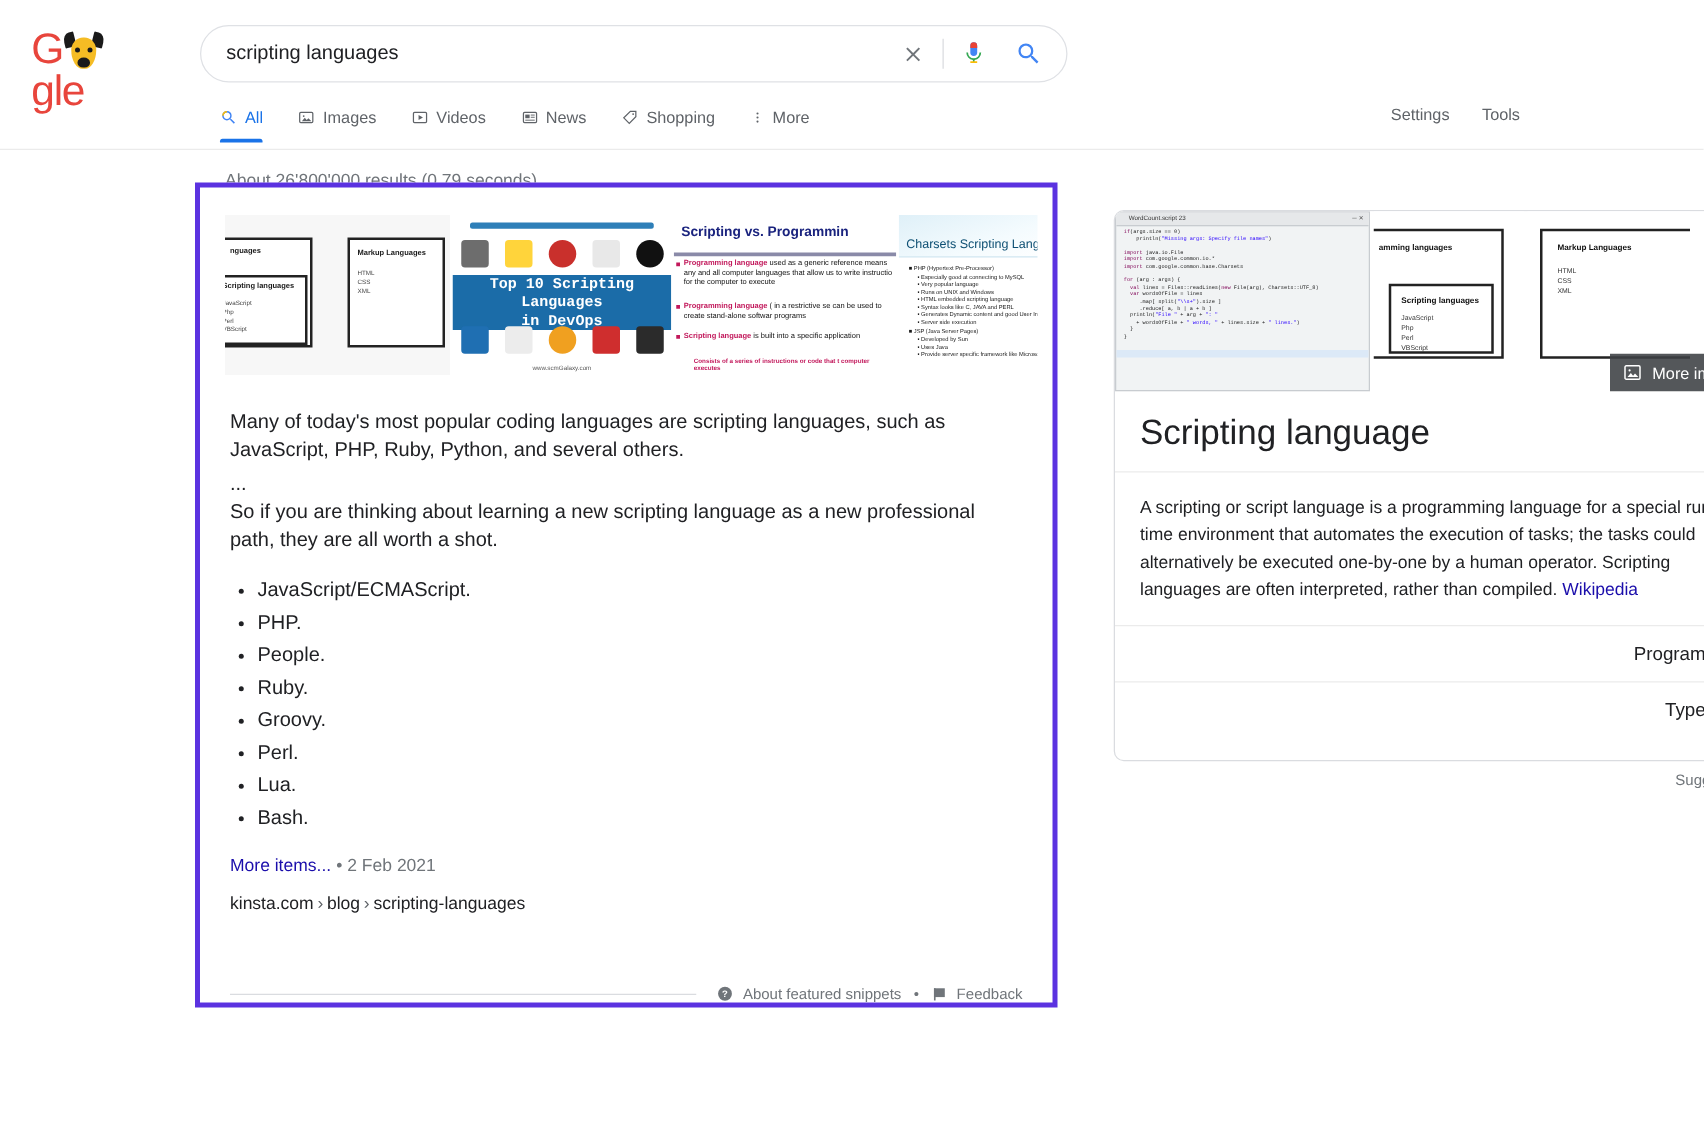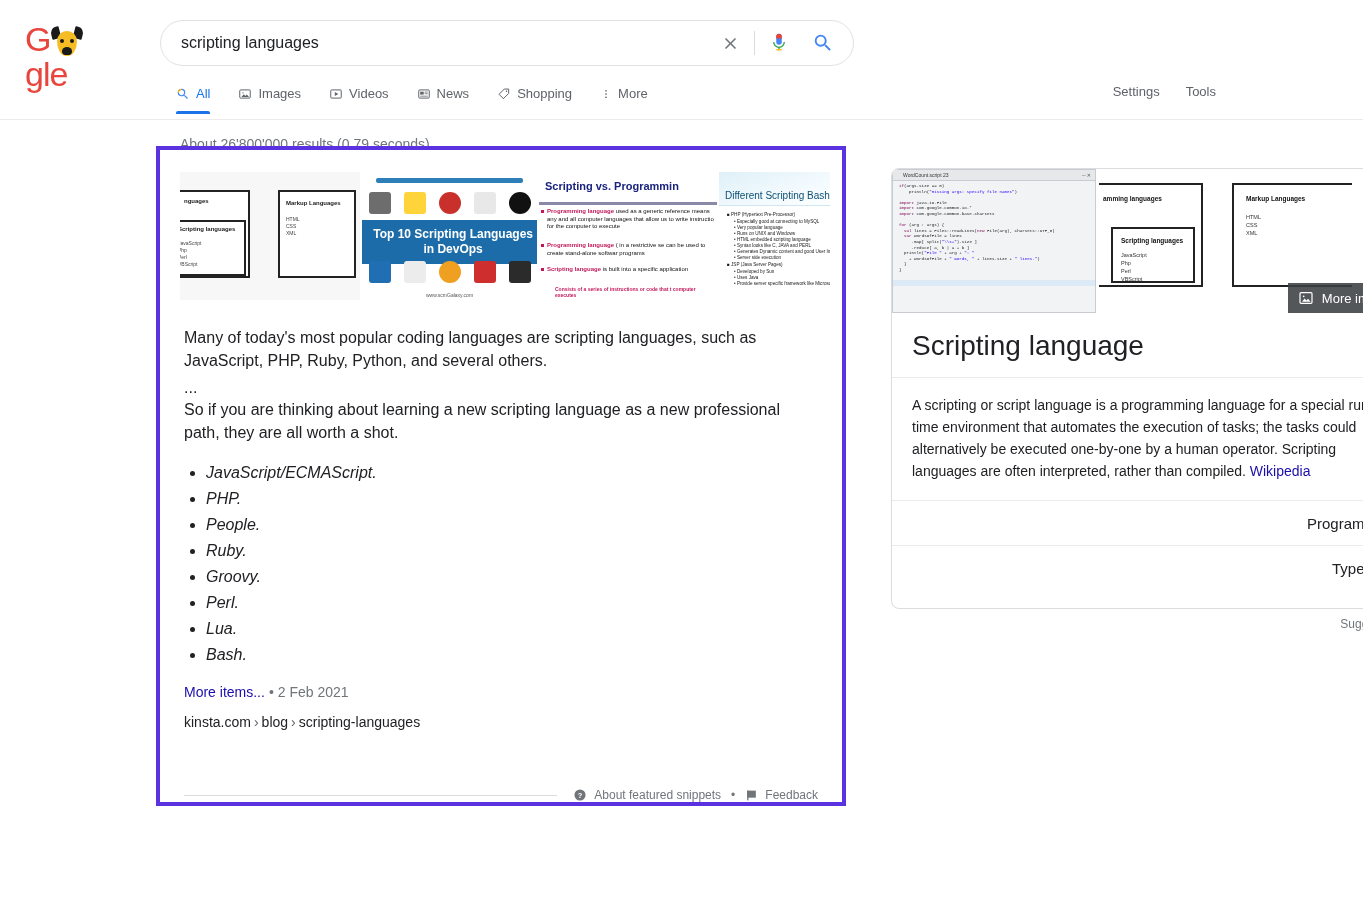--- a/index.html
+++ b/index.html
@@ -151,21 +151,21 @@
     align-items: center; justify-content: space-around;
   }
   .t2 .logorow.r1 { top: 16px; height: 30px; }
   .t2 .logorow.r2 { bottom: 14px; height: 28px; }
   .t2 .chip { width: 22px; height: 22px; border-radius: 3px; }
   .t2 .banner {
     position: absolute; left: 0; right: 0; top: 48px; height: 44px;
     background: #1b6ca8; color: #fff;
     font-size: 12px; font-weight: bold; line-height: 15px;
     display: flex; align-items: center; justify-content: flex-end;
-    text-align: center; padding: 0 4px;
+    text-align: center; padding: 0 4px; font-family: Liberation Mono, monospace;
   }
   .t2 .topbar {
     position: absolute; left: 14px; right: 14px; top: 6px;
     height: 5px; background: #2e7fb8; border-radius: 2px;
   }
   .t2 .urltxt {
     position: absolute; bottom: 2px; left: 0; right: 0;
     text-align: center; font-size: 5px; color: #555;
   }
 
@@ -198,21 +198,21 @@
   
   #snippet-body {
     position: absolute; left: 24px; top: 176px; right: 24px;
   }
   #snippet-para1, #snippet-para2 {
     font-size: 16px; line-height: 23px; color: #202124; margin: 0;
   }
   #snippet-ellipsis { font-size: 16px; line-height: 19px; color: #202124; margin: 6px 0 0 0; }
   #snippet-para2 { margin-top: 1px; }
   #snippet-list {
-    list-style: disc; margin: 16px 0 16px 0; padding-left: 22px; font-style: italic;
+    list-style: disc; margin: 16px 0 16px 0; padding-left: 22px;
   }
   #snippet-list li {
     font-size: 16px; line-height: 26px; color: #202124;
   }
   #snippet-meta { margin-top: 12px; font-size: 14px; color: #70757a; }
   #more-items-link { color: #1a0dab; cursor: pointer; }
   #snippet-meta .sep { margin: 0 4px; }
 
   #snippet-source { position: absolute; left: 24px; top: 562px; right: 24px; }
   #source-url { font-size: 14px; color: #202124; line-height: 20px; }
@@ -452,21 +452,21 @@
         <div class="bl" style="top:36px;"><span class="red">Programming language</span> used as a  generic reference means any and all computer languages that allow us to write instructio for the computer to execute</div>
         <span class="dot" style="top:72px;"></span>
         <div class="bl" style="top:70px;"><span class="red">Programming language</span> ( in a restrictive se can be used to create stand-alone softwar programs</div>
         <span class="dot" style="top:96px;"></span>
         <div class="bl" style="top:94px;"><span class="red">Scripting language</span> is built into a specific application</div>
         <div class="bl red" style="top:114px; left:16px; font-size:5px; line-height:6px;">Consists of a series of instructions or code that t computer executes</div>
       </div>
 
       <div class="carousel-thumb t4">
         <div class="bgcurve"></div>
-        <div class="title">Different Scripting Bash</div>
+        <div class="title">Charsets Scripting Lang</div>
         <div class="b" style="top:40px;">■ PHP (Hypertext Pre-Processor)</div>
         <div class="b b2" style="top:47px;">• Especially good at connecting to MySQL</div>
         <div class="b b2" style="top:53px;">• Very popular language</div>
         <div class="b b2" style="top:59px;">• Runs on UNIX and Windows</div>
         <div class="b b2" style="top:65px;">• HTML embedded scripting language</div>
         <div class="b b2" style="top:71px;">• Syntax looks like C, JAVA and PERL</div>
         <div class="b b2" style="top:77px;">• Generates Dynamic content and good User Interfa</div>
         <div class="b b2" style="top:83px;">• Server side execution</div>
         <div class="b" style="top:90px;">■ JSP (Java Server Pages)</div>
         <div class="b b2" style="top:97px;">• Developed by Sun</div>

